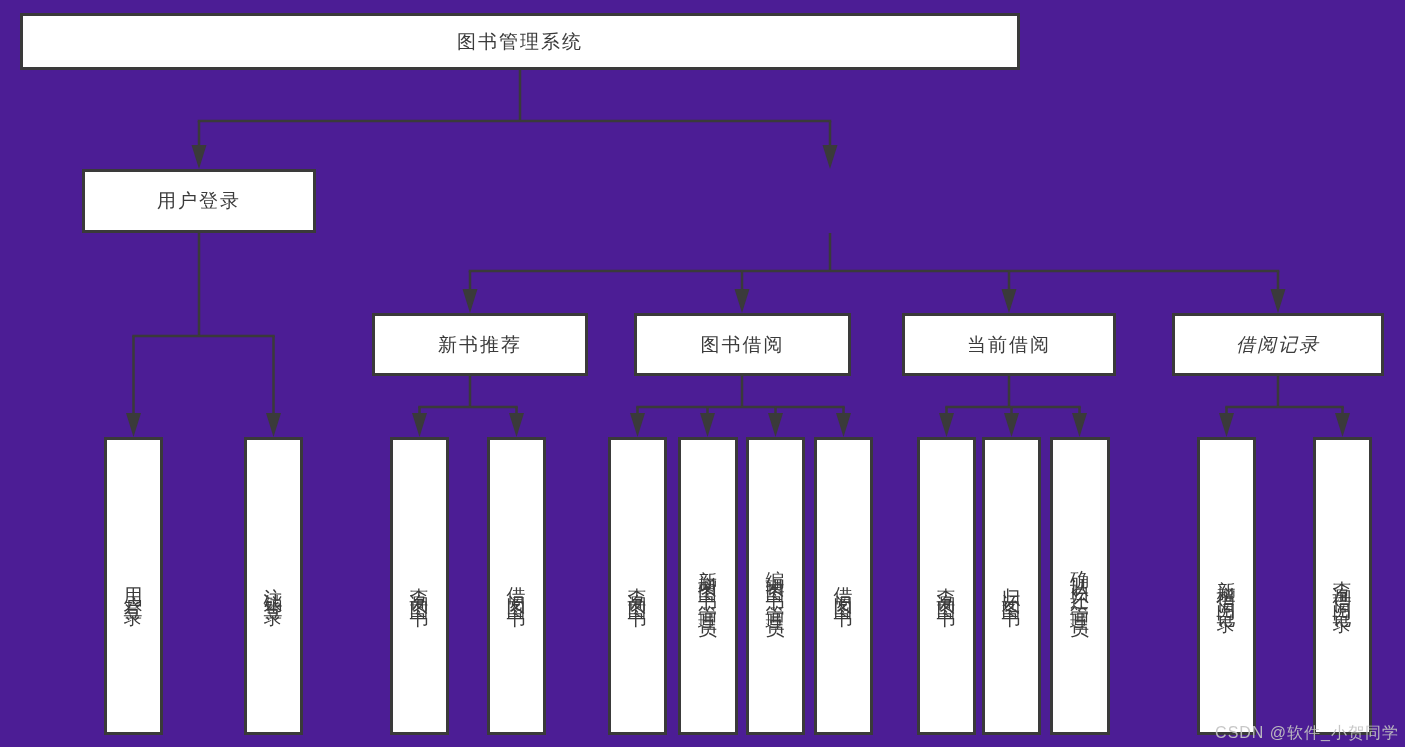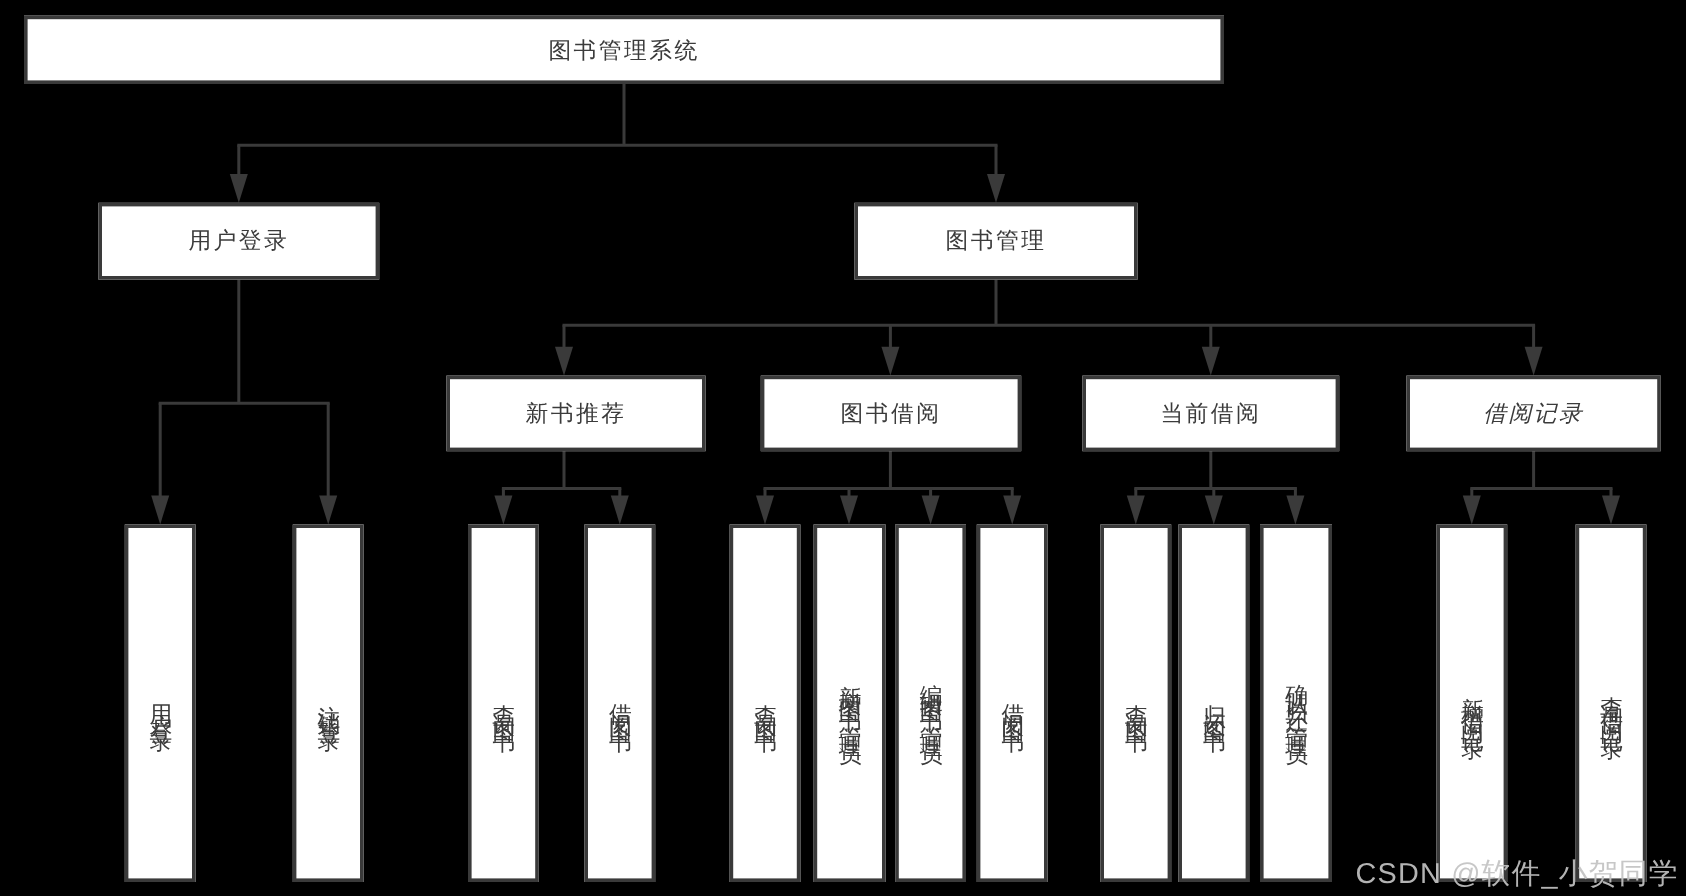--- a/index.html
+++ b/index.html
@@ -1,20 +1,20 @@
 <!DOCTYPE html>
 <html><head>
 <meta charset="utf-8">
 <style>
   html, body { margin: 0; padding: 0; background: #ffffff; }
   .stage {
     position: relative;
     width: 1405px;
     height: 747px;
-    background: #000000;
+    background: #4c1d95;
     font-family: "Liberation Sans", sans-serif;
     color: #3b3b3b;
     overflow: hidden;
   }
   .connectors {
     position: absolute;
     left: 0; top: 0;
     width: 1405px; height: 747px;
     z-index: 1;
   }
@@ -35,21 +35,21 @@
     writing-mode: vertical-rl;
     text-orientation: mixed;
     letter-spacing: 7px;
     white-space: normal;
     line-height: 1;
   }
   .watermark {
     position: absolute;
     right: 6px;
     bottom: 3px;
-    font-size: 24px;
+    font-size: 16px;
     letter-spacing: 1px;
     color: #c3c3c3;
     opacity: 0.92;
     z-index: 3;
   }
 </style>
 </head>
 <body>
 
 <div class="stage">
@@ -126,21 +126,20 @@
       <line x1="1226.5" y1="407" x2="1226.5" y2="414"></line>
       <line x1="1342.5" y1="407" x2="1342.5" y2="414"></line>
       <polygon points="1219,413 1234,413 1226.5,437" stroke="none"></polygon>
       <polygon points="1335,413 1350,413 1342.5,437" stroke="none"></polygon>
     </g>
   </svg>
 
   <div class="node" style="left:20px; top:13px; width:1000px; height:57px;">图书管理系统</div>
 
   <div class="node" style="left:82px; top:169px; width:234px; height:64px;">用户登录</div>
-  <div class="node" style="left:712px; top:169px; width:236px; height:64px;">图书管理</div>
 
   <div class="node" style="left:362px; top:313px; width:216px; height:63px;margin-left:10px;">新书推荐</div>
   <div class="node" style="left:634px; top:313px; width:217px; height:63px;">图书借阅</div>
   <div class="node" style="left:902px; top:313px; width:214px; height:63px;">当前借阅</div>
   <div class="node" style="left:1172px; top:313px; width:212px; height:63px;font-style:italic;">借阅记录</div>
 
   <div class="node leaf" style="left:104px; top:437px; width:59px; height:298px;">用户登录</div>
   <div class="node leaf" style="left:244px; top:437px; width:59px; height:298px;">注销登录</div>
 
   <div class="node leaf" style="left:390px; top:437px; width:59px; height:298px;">查询图书</div>

